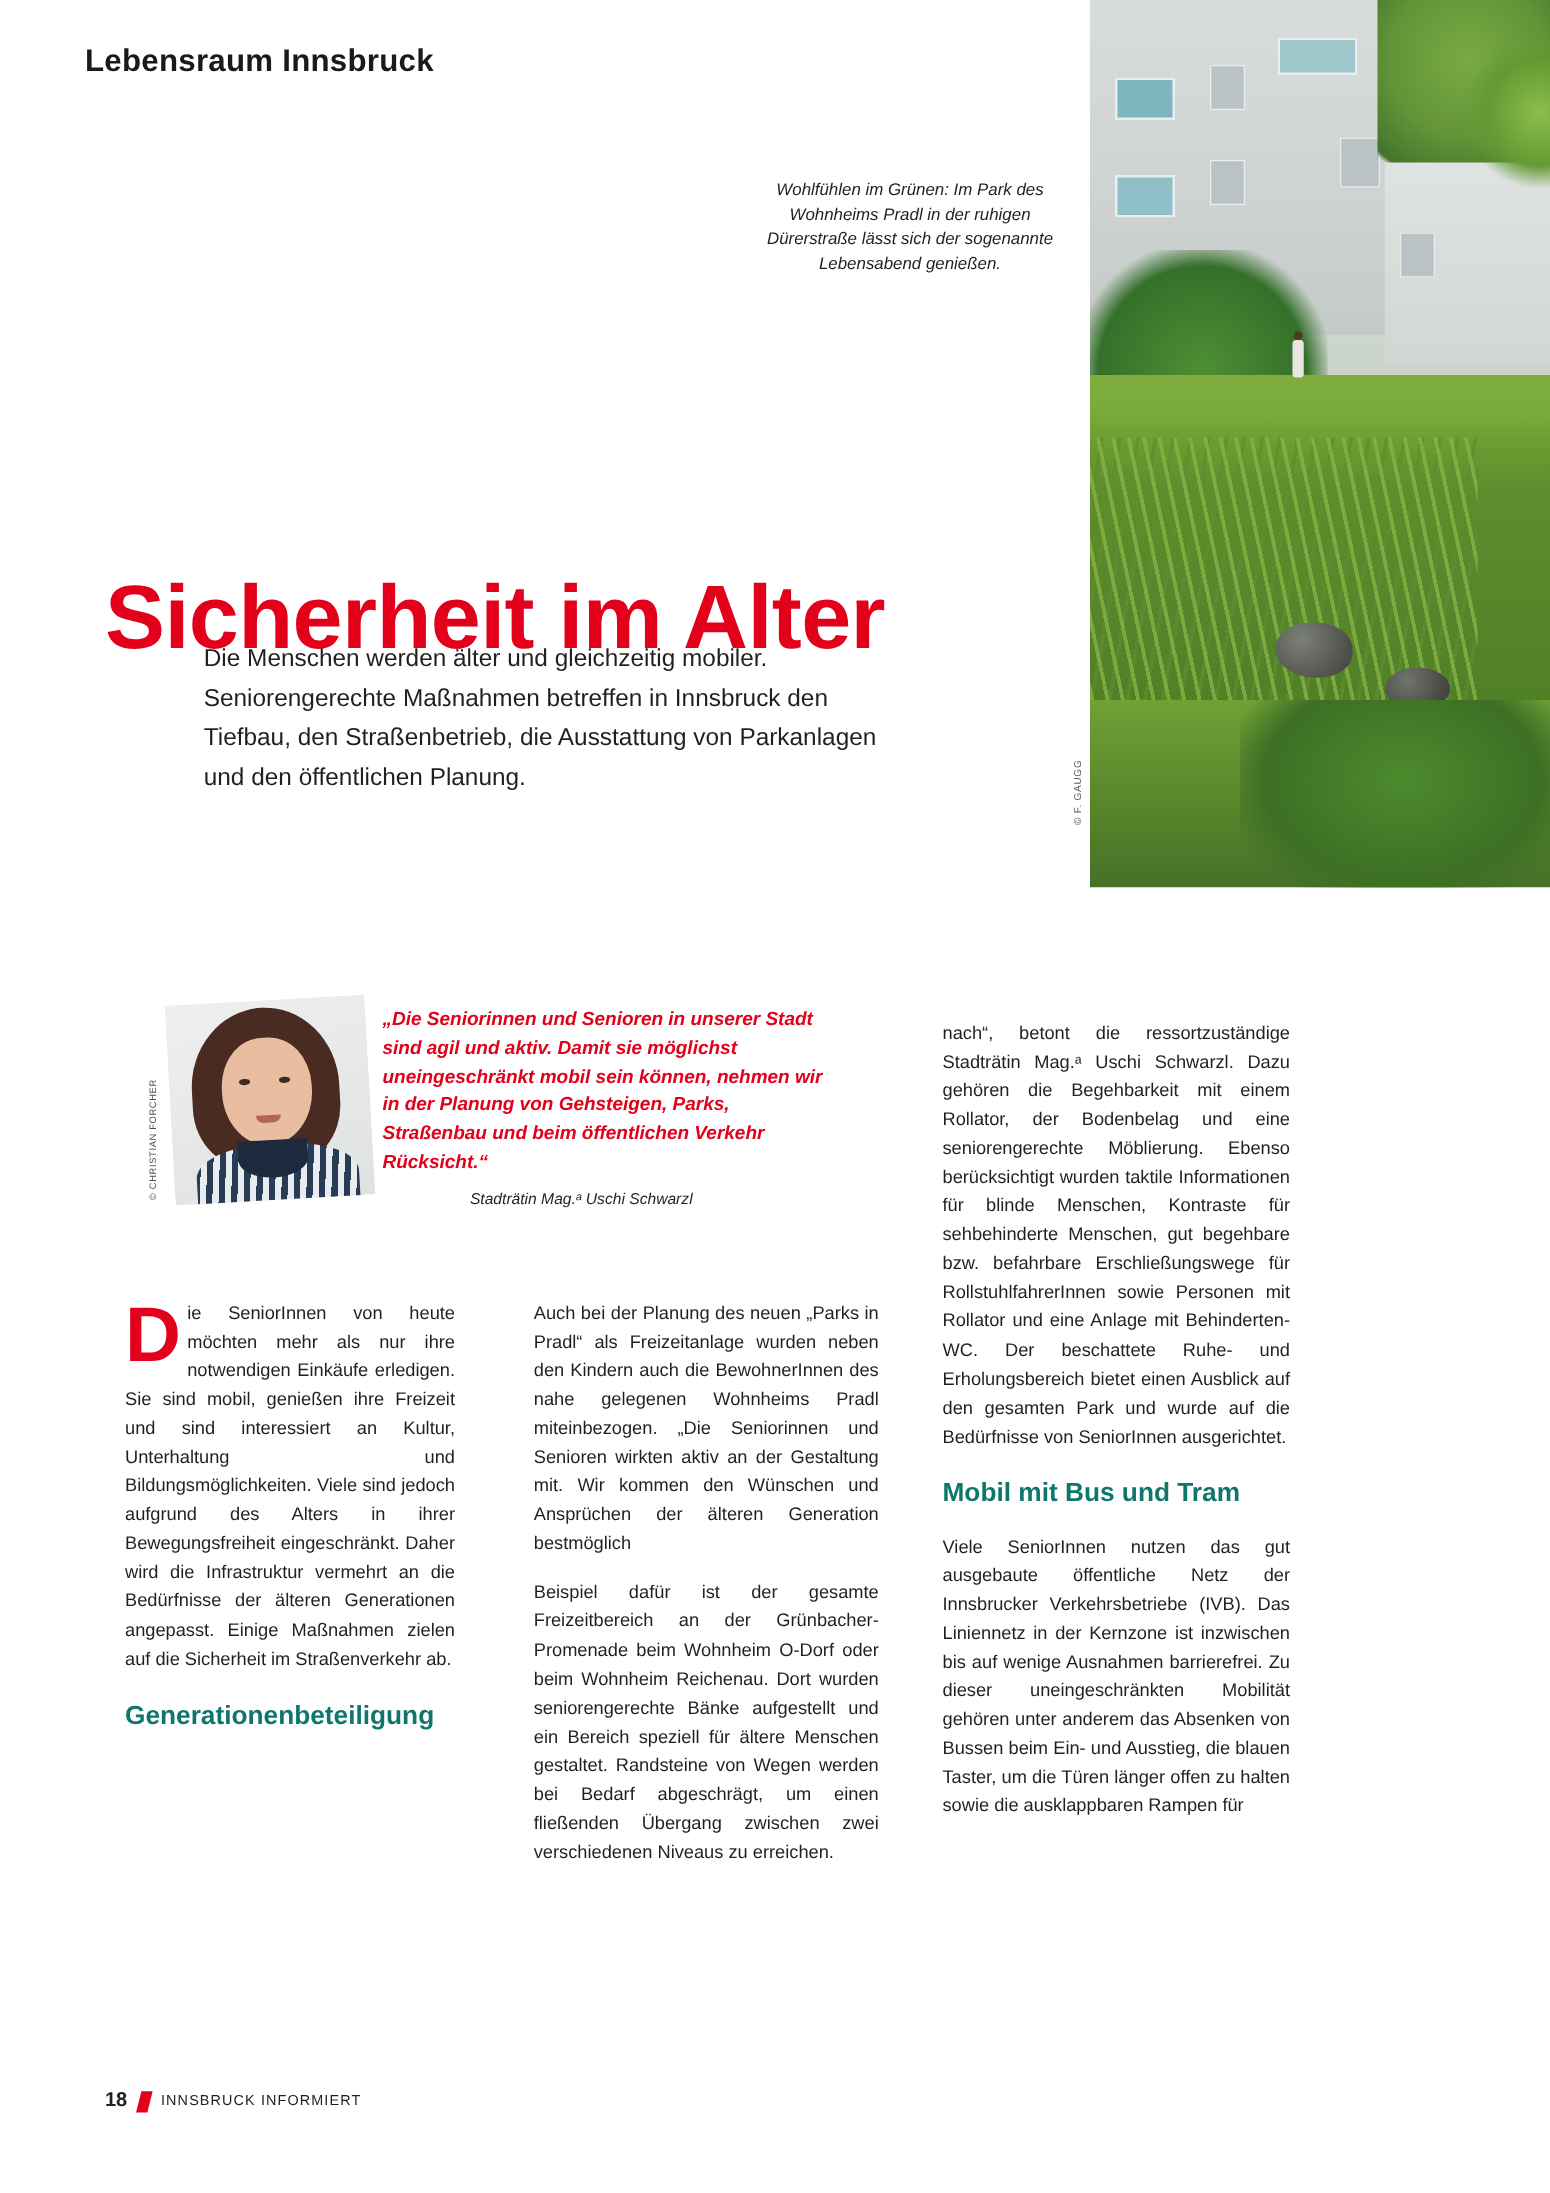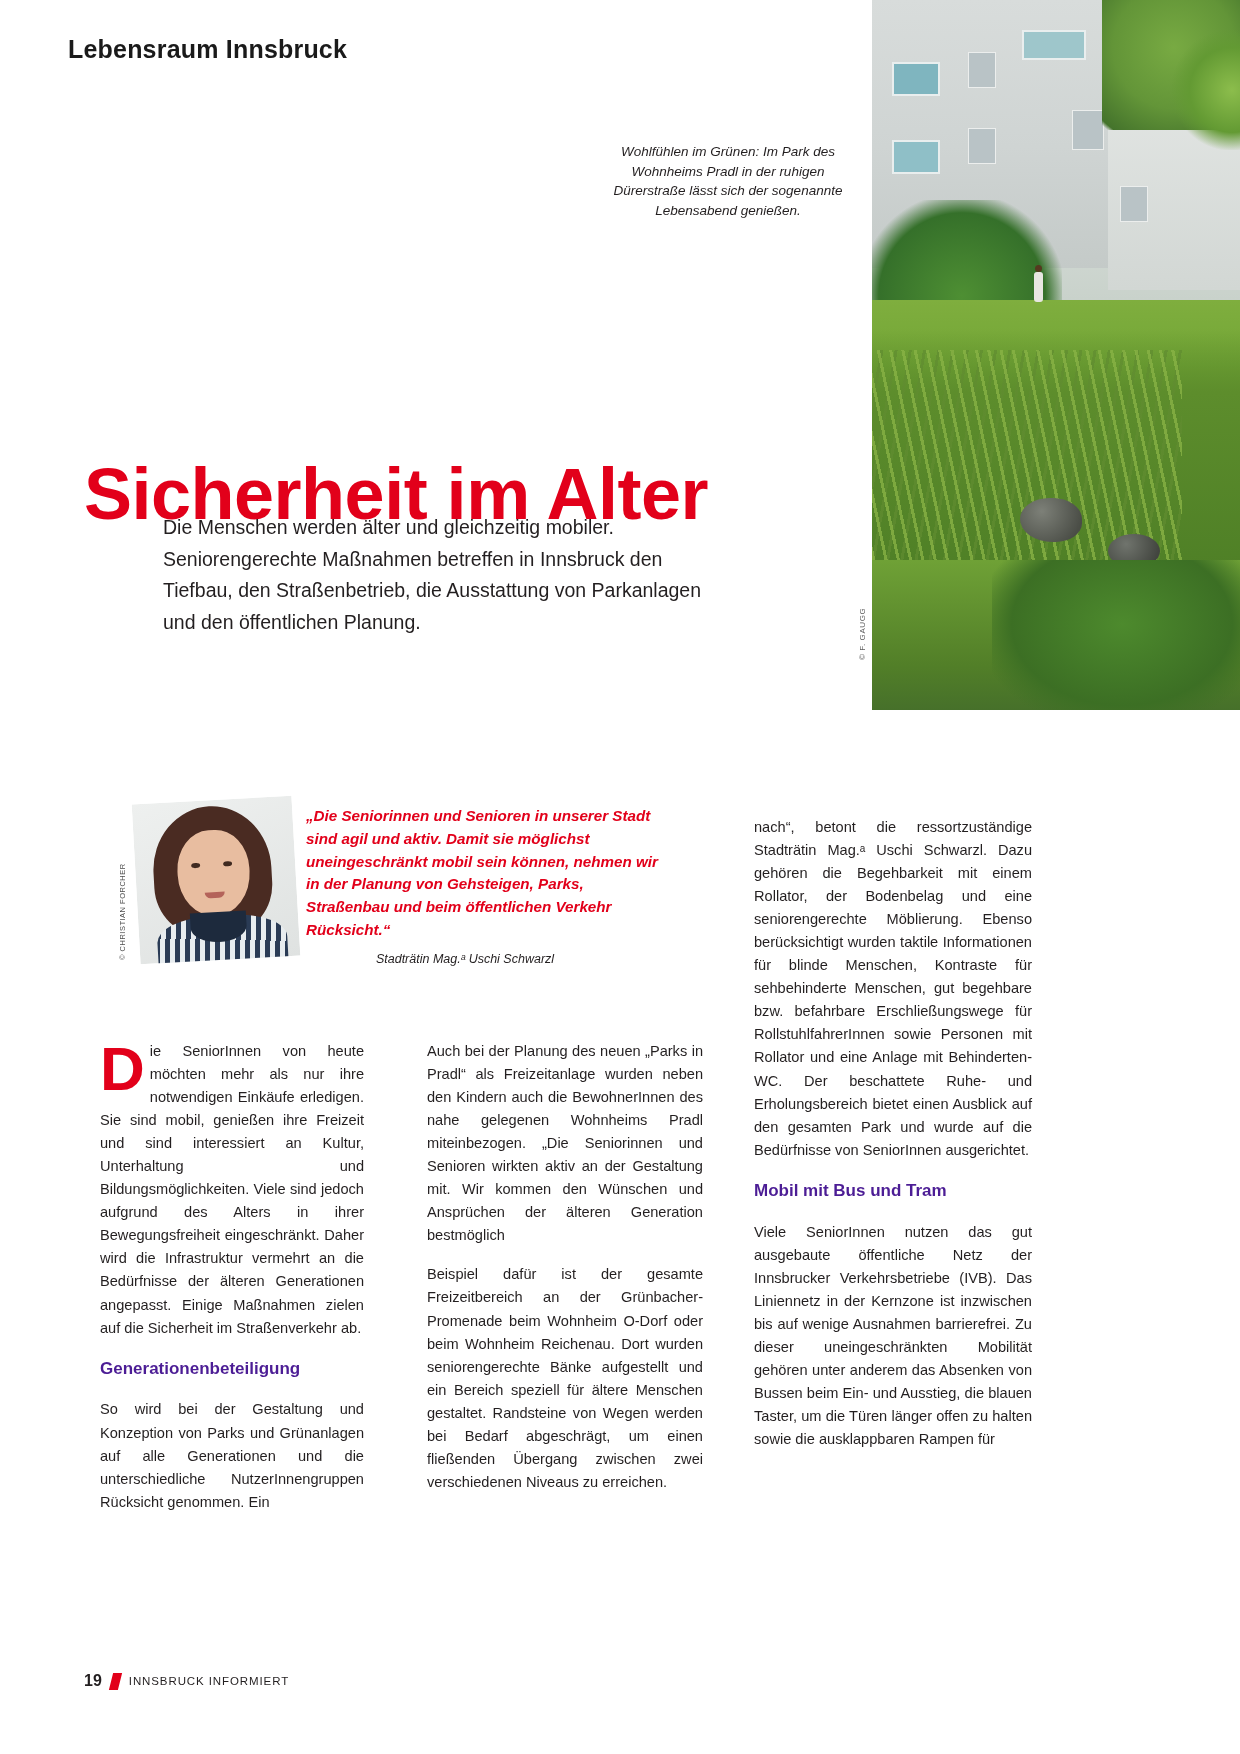--- a/index.html
+++ b/index.html
@@ -278,23 +278,23 @@
   .dropcap-para { position: relative; }
   .dropcap {
     float: left;
     font-size: 62px;
     line-height: 0.82;
     font-weight: bold;
     color: #e2001a;
     margin: 4px 5px 0 0;
   }
   .subhead {
-    color: #4c1d95;
-    font-weight: bold;
-    font-size: 17px;
+    color: #0f766e;
+    font-weight: bold;
+    font-size: 21px;
     margin-top: 18px;
     margin-bottom: 2px;
   }
 
   
   .footer {
     position: absolute;
     left: 84px;
     top: 1672px;
     display: flex;
@@ -362,31 +362,30 @@
   <div class="body"></div>
   <div class="collar"></div>
 </div>
 <div class="portrait-credit">© CHRISTIAN FORCHER</div>
 <div class="quote">„Die Seniorinnen und Senioren in unserer Stadt sind agil und aktiv. Damit sie möglichst uneingeschränkt mobil sein können, nehmen wir in der Planung von Gehsteigen, Parks, Straßenbau und beim öffentlichen Verkehr Rücksicht.“</div>
 <div class="quote-source">Stadträtin Mag.ᵃ Uschi Schwarzl</div>
 
 <div class="col col1">
   <p class="dropcap-para"><span class="dropcap">D</span><span>ie SeniorInnen von heute möchten mehr als nur ihre notwendigen Einkäufe erledigen. Sie sind mobil, genießen ihre Freizeit und sind interessiert an Kultur, Unterhaltung und Bildungsmöglichkeiten. Viele sind jedoch aufgrund des Alters in ihrer Bewegungsfreiheit eingeschränkt. Daher wird die Infrastruktur vermehrt an die Bedürfnisse der älteren Generationen angepasst. Einige Maßnahmen zielen auf die Sicherheit im Straßenverkehr ab.</span></p>
   <p class="subhead">Generationenbeteiligung</p>
-  <p>So wird bei der Gestaltung und Konzeption von Parks und Grünanlagen auf alle Generationen und die unterschiedliche NutzerInnengruppen Rücksicht genommen. Ein</p>
 </div>
 
 <div class="col col2">
   <p>Auch bei der Planung des neuen „Parks in Pradl“ als Freizeitanlage wurden neben den Kindern auch die BewohnerInnen des nahe gelegenen Wohnheims Pradl miteinbezogen. „Die Seniorinnen und Senioren wirkten aktiv an der Gestaltung mit. Wir kommen den Wünschen und Ansprüchen der älteren Generation bestmöglich</p>
   <p>Beispiel dafür ist der gesamte Freizeitbereich an der Grünbacher-Promenade beim Wohnheim O-Dorf oder beim Wohnheim Reichenau. Dort wurden seniorengerechte Bänke aufgestellt und ein Bereich speziell für ältere Menschen gestaltet. Randsteine von Wegen werden bei Bedarf abgeschrägt, um einen fließenden Übergang zwischen zwei verschiedenen Niveaus zu erreichen.</p>
 </div>
 
 <div class="col col3">
   <p>nach“, betont die ressortzuständige Stadträtin Mag.ᵃ Uschi Schwarzl. Dazu gehören die Begehbarkeit mit einem Rollator, der Bodenbelag und eine seniorengerechte Möblierung. Ebenso berücksichtigt wurden taktile Informationen für blinde Menschen, Kontraste für sehbehinderte Menschen, gut begehbare bzw. befahrbare Erschließungswege für RollstuhlfahrerInnen sowie Personen mit Rollator und eine Anlage mit Behinderten-WC. Der beschattete Ruhe- und Erholungsbereich bietet einen Ausblick auf den gesamten Park und wurde auf die Bedürfnisse von SeniorInnen ausgerichtet.</p>
   <p class="subhead">Mobil mit Bus und Tram</p>
   <p>Viele SeniorInnen nutzen das gut ausgebaute öffentliche Netz der Innsbrucker Verkehrsbetriebe (IVB). Das Liniennetz in der Kernzone ist inzwischen bis auf wenige Ausnahmen barrierefrei. Zu dieser uneingeschränkten Mobilität gehören unter anderem das Absenken von Bussen beim Ein- und Ausstieg, die blauen Taster, um die Türen länger offen zu halten sowie die ausklappbaren Rampen für</p>
 </div>
 
 <div class="footer">
-  <span class="pageno">19</span>
+  <span class="pageno">18</span>
   <span class="slash"></span>
   <span class="mag">INNSBRUCK INFORMIERT</span>
 </div>
 
 </body></html>

